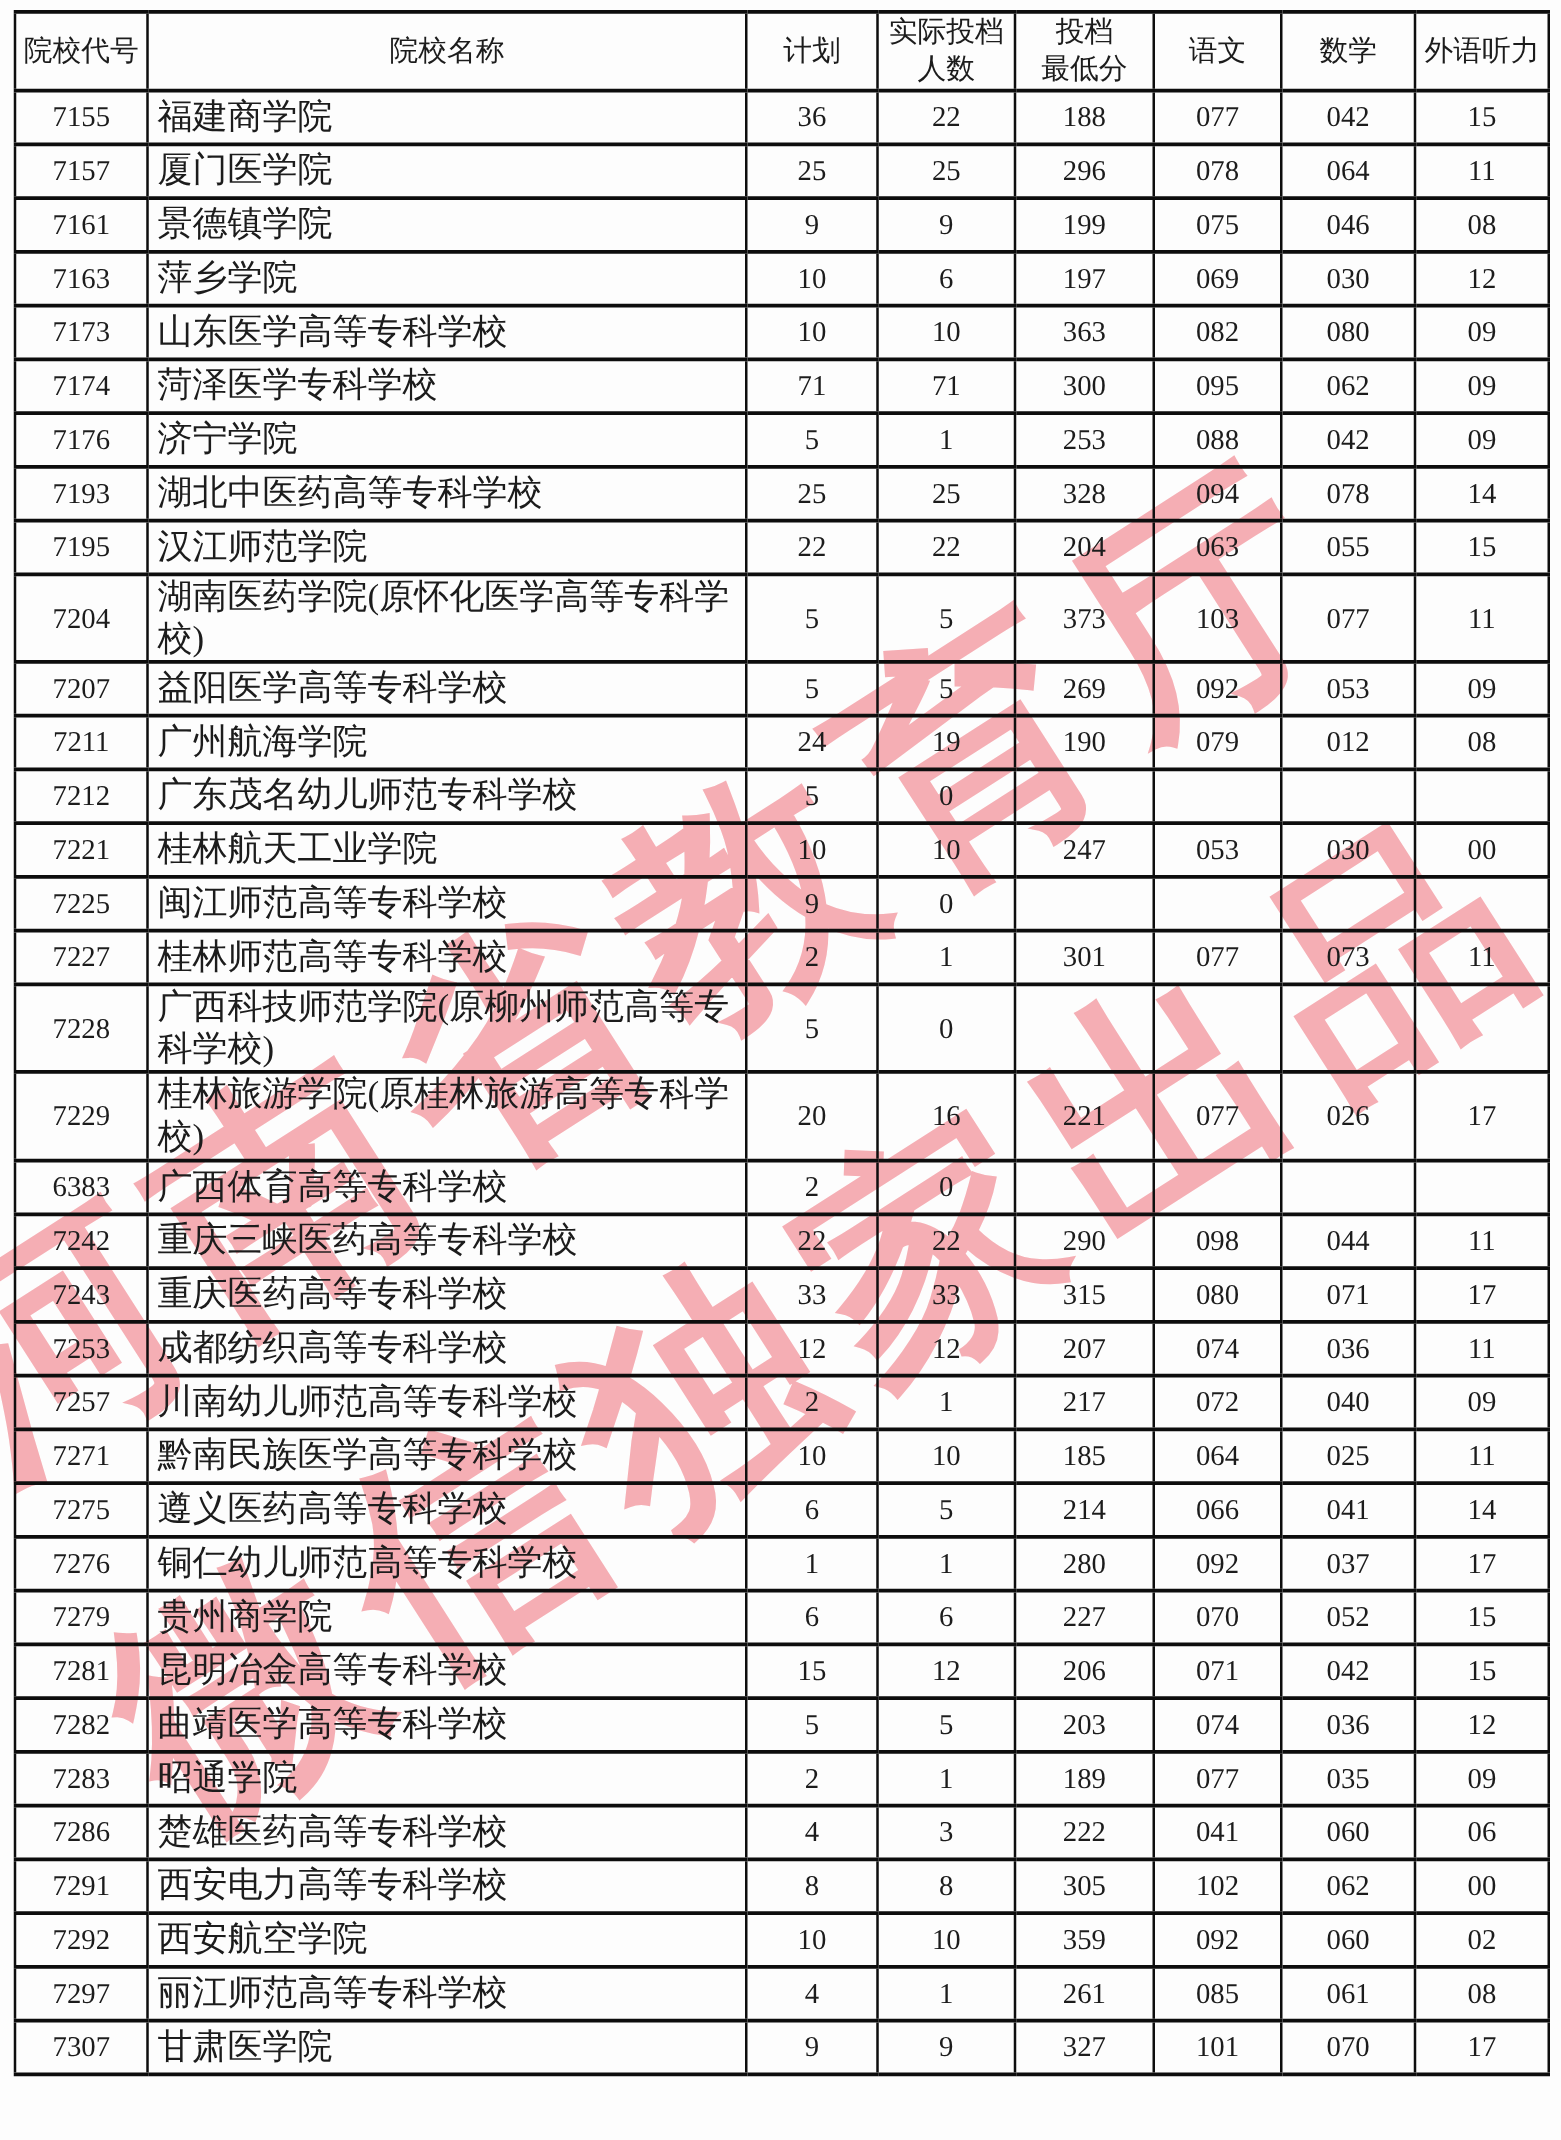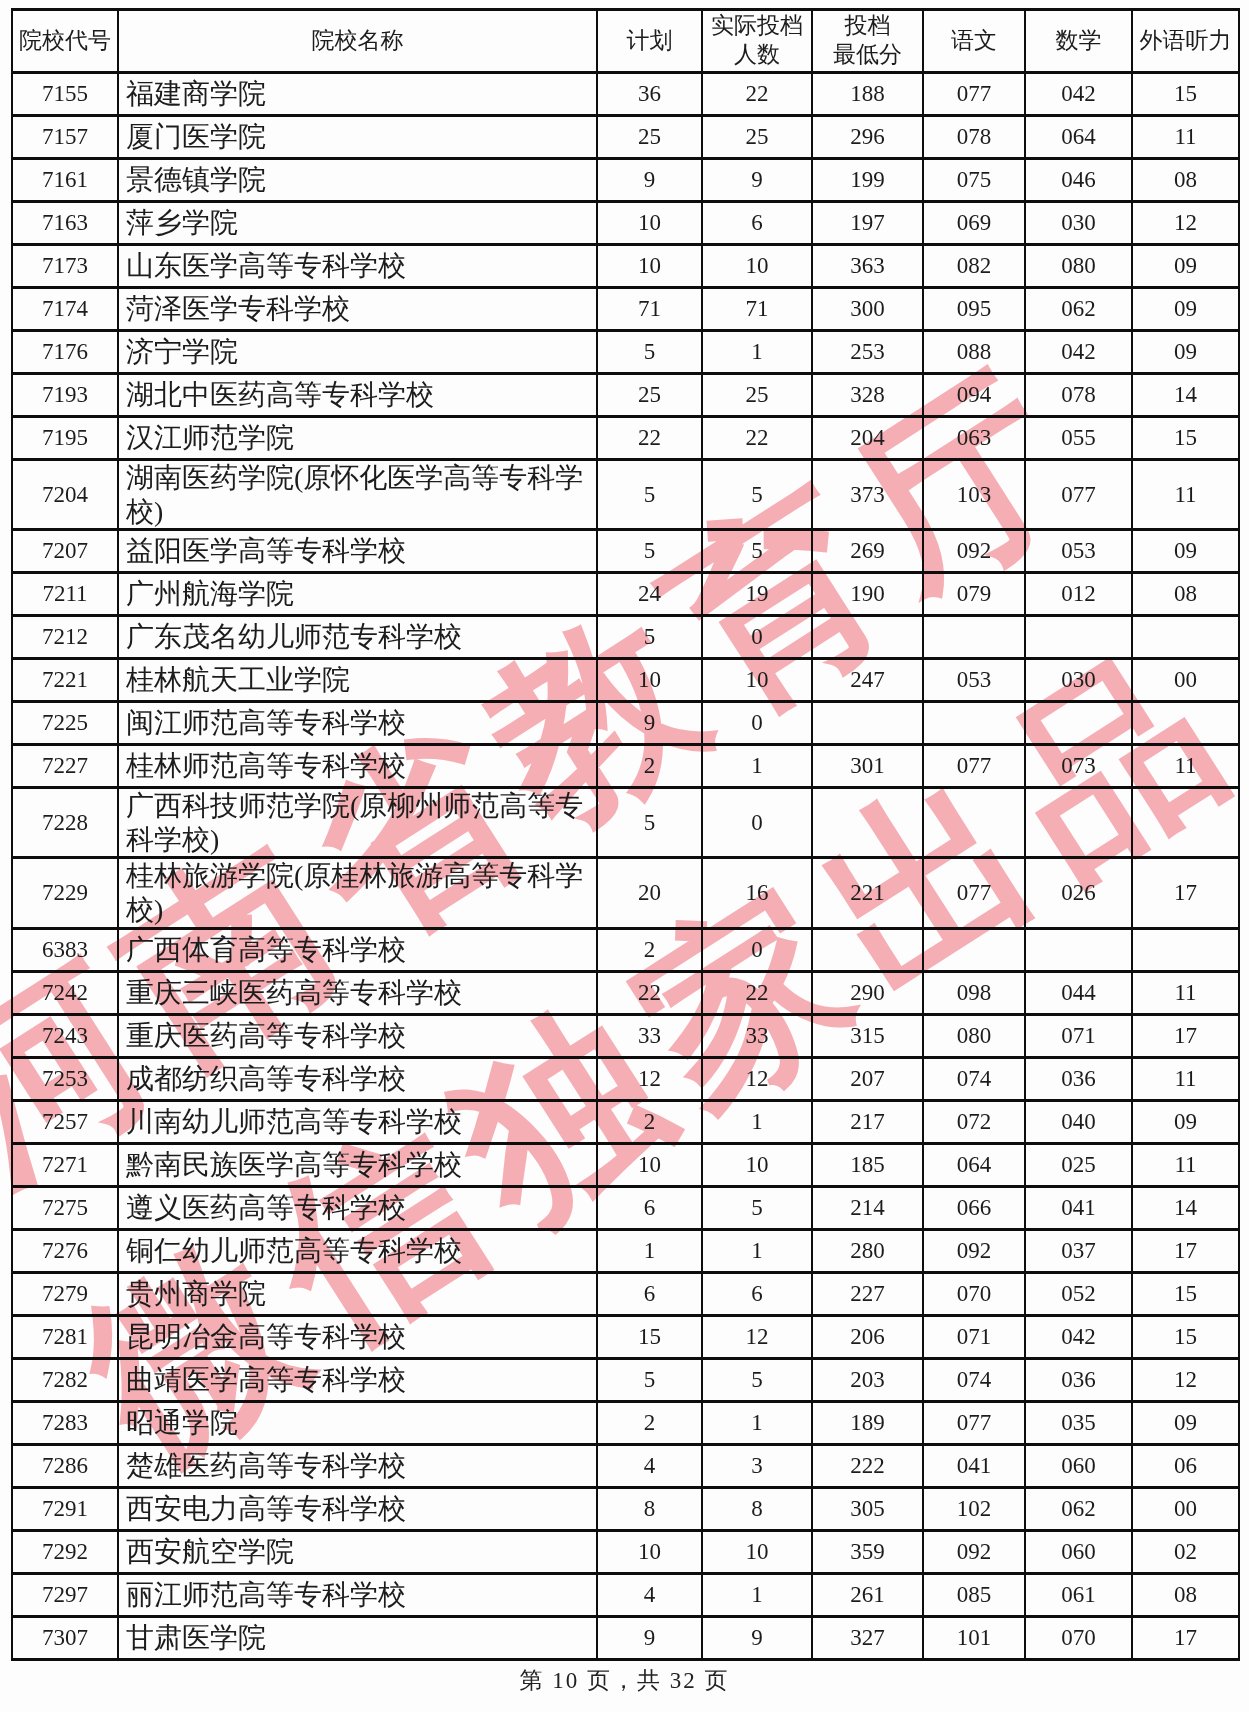--- a/index.html
+++ b/index.html
@@ -461,15 +461,14 @@
             <td class="col3">9</td>
             <td class="col4">327</td>
             <td class="col5">101</td>
             <td class="col6">070</td>
             <td class="col7">17</td>
           </tr>
         </tbody>
     </table>
   </div>
 
-  <div class="footer">第 10 页，共 32 页</div>
 
 </div>
 
 </body></html>

